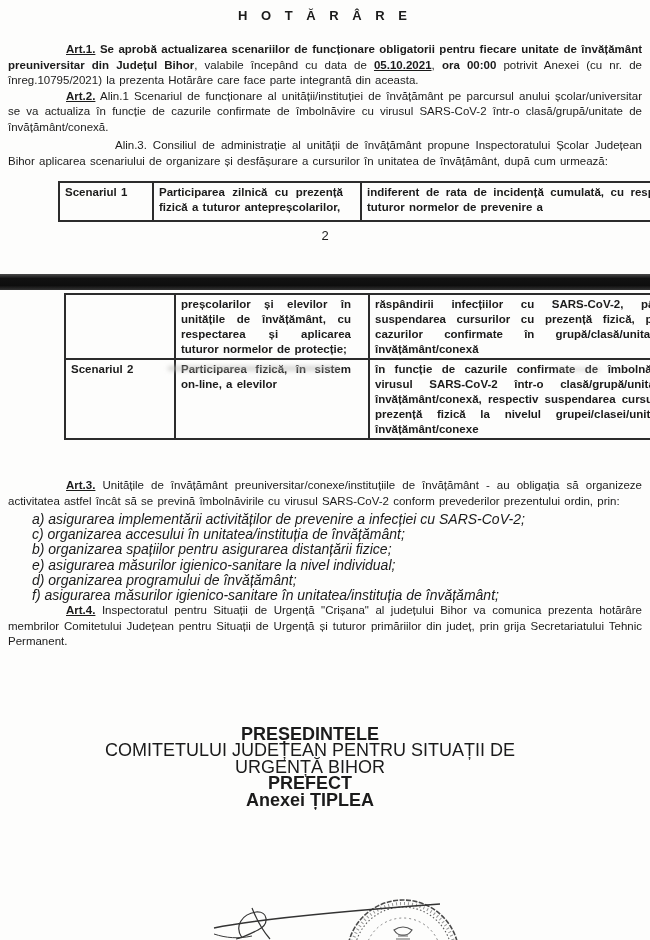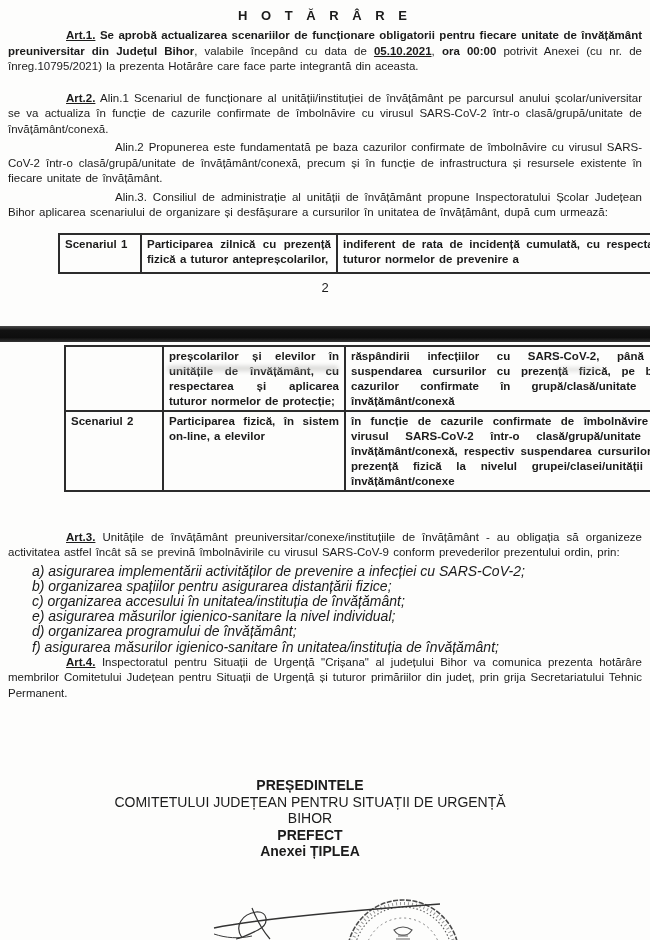--- a/index.html
+++ b/index.html
@@ -24,35 +24,35 @@
     margin:0 8px;
     text-align:justify;
     font-size:11.5px;
     line-height:15.5px;
     word-spacing:1px;
   }
   .p.art{ text-indent:58px; }
   .p.alin{ text-indent:107px; }
   .b{ font-weight:bold; }
   .u{ text-decoration:underline; }
-  #art1{ margin-top:4px; }
-  #art2{ margin-top:16px; }
+  #art1{ margin-top:18px; }
+  #art2{ }
   #alin2{ margin-top:3px; }
   #alin3{ margin-top:3px; }
   table.scen{
     border-collapse:collapse;
     table-layout:fixed;
   }
   table.scen td{
     border:2px solid #2c2c2c;
     vertical-align:top;
     font-size:11.5px;
     font-weight:bold;
     line-height:15px;
-    padding:2px 5px 1px 5px;
+    padding:2px 17px 1px 5px;
     text-align:justify;
     word-spacing:1px;
     overflow:hidden;
   }
   td.lblcell{ text-align:left; padding-left:7px; }
   #tbl1{ margin:12px 0 0 58px; width:582px; }
   #tbl1 .c1{ width:70px; }
   #tbl1 .c2{ width:184px;margin-left:47px; }
   #tbl1 .c3{ width:328px; }
   #tbl1 td{ height:34px; }
@@ -80,21 +80,21 @@
     font-size:14px;
     line-height:15.2px;
     font-style:italic;
   }
   #art4{ }
   #sigblock{
     position:relative;
     margin:76px 0 0 95px;
     width:430px;
     text-align:center;
-    font-size:14px;
+    font-size:18px;
     line-height:16.5px;
   }
   .smudge{
     position:absolute;
     background:#b9b9b6;
     filter:blur(2px);
     opacity:.55;
   }
   #stamp{ position:absolute; left:338px; top:892px; width:130px; height:48px; }
   #sigstrokes{ position:absolute; left:212px; top:898px; width:232px; height:42px; }
@@ -103,21 +103,20 @@
 <body>
 
 <div class="sheet">
 
   <div class="title">H O T Ă R Â R E</div>
 
   <p class="p art" id="art1"><span class="b u">Art.1.</span><span class="b"> Se aprobă actualizarea scenariilor de funcționare obligatorii pentru fiecare unitate de învățământ preuniversitar din Județul Bihor</span><span>, valabile începând cu data de </span><span class="b u">05.10.2021</span><span>, </span><span class="b">ora 00:00</span><span> potrivit Anexei (cu nr. de înreg.10795/2021) la prezenta Hotărâre care face parte integrantă din aceasta.</span></p>
 
   <p class="p art" id="art2"><span class="b u">Art.2.</span><span> Alin.1 Scenariul de funcționare al unității/instituției de învățământ pe parcursul anului școlar/universitar se va actualiza în funcție de cazurile confirmate de îmbolnăvire cu virusul SARS-CoV-2 într-o clasă/grupă/unitate de învățământ/conexă.</span></p>
 
-  <p class="p alin" id="alin2">Alin.2 Propunerea este fundamentată pe baza cazurilor confirmate de îmbolnăvire cu virusul SARS-CoV-2 într-o clasă/grupă/unitate de învățământ/conexă, precum și în funcție de infrastructura și resursele existente în fiecare unitate de învățământ.</p>
 
   <p class="p alin" id="alin3">Alin.3. Consiliul de administrație al unității de învățământ propune Inspectoratului Școlar Județean Bihor aplicarea scenariului de organizare și desfășurare a cursurilor în unitatea de învățământ, după cum urmează:</p>
 
   <table class="scen" id="tbl1">
     <tbody>
         <tr>
       <td class="c1 lblcell">Scenariul 1</td>
       <td class="c2">Participarea zilnică cu prezență fizică a tuturor antepreșcolarilor,</td>
       <td class="c3">indiferent de rata de incidență cumulată, cu respectarea tuturor normelor de prevenire a</td>
     </tr>
@@ -139,26 +138,26 @@
       <td class="c3">răspândirii infecțiilor cu SARS-CoV-2, până la suspendarea cursurilor cu prezență fizică, pe baza cazurilor confirmate în grupă/clasă/unitate de învățământ/conexă</td>
     </tr>
     <tr>
       <td class="c1 lblcell">Scenariul 2</td>
       <td class="c2">Participarea fizică, în sistem on-line, a elevilor</td>
       <td class="c3">în funcție de cazurile confirmate de îmbolnăvire cu virusul SARS-CoV-2 într-o clasă/grupă/unitate de învățământ/conexă, respectiv suspendarea cursurilor cu prezență fizică la nivelul grupei/clasei/unității de învățământ/conexe</td>
     </tr>
   </tbody>
     </table>
 
-  <p class="p art" id="art3"><span class="b u">Art.3.</span><span> Unitățile de învățământ preuniversitar/conexe/instituțiile de învățământ - au obligația să organizeze activitatea astfel încât să se prevină îmbolnăvirile cu virusul SARS-CoV-9 conform prevederilor prezentului ordin, prin:</span></p>
+  <p class="p art" id="art3"><span class="b u">Art.3.</span><span> Unitățile de învățământ preuniversitar/conexe/instituțiile de învățământ - au obligația să organizeze activitatea astfel încât să se prevină îmbolnăvirile cu virusul SARS-CoV-2 conform prevederilor prezentului ordin, prin:</span></p>
 
   <div class="list">
     <div class="li">a) asigurarea implementării activităților de prevenire a infecției cu SARS-CoV-2;</div>
+    <div class="li">c) organizarea accesului în unitatea/instituția de învățământ;</div>
     <div class="li">b) organizarea spațiilor pentru asigurarea distanțării fizice;</div>
-    <div class="li">c) organizarea accesului în unitatea/instituția de învățământ;</div>
     <div class="li">e) asigurarea măsurilor igienico-sanitare la nivel individual;</div>
     <div class="li">d) organizarea programului de învățământ;</div>
     <div class="li">f) asigurarea măsurilor igienico-sanitare în unitatea/instituția de învățământ;</div>
   </div>
 
   <p class="p art" id="art4"><span class="b u">Art.4.</span><span> Inspectoratul pentru Situații de Urgență "Crișana" al județului Bihor va comunica prezenta hotărâre membrilor Comitetului Județean pentru Situații de Urgență și tuturor primăriilor din județ, prin grija Secretariatului Tehnic Permanent.</span></p>
 
   <div id="sigblock">
     <div class="b">PREȘEDINTELE</div>
     <div>COMITETULUI JUDEȚEAN PENTRU SITUAȚII DE URGENȚĂ BIHOR</div>

